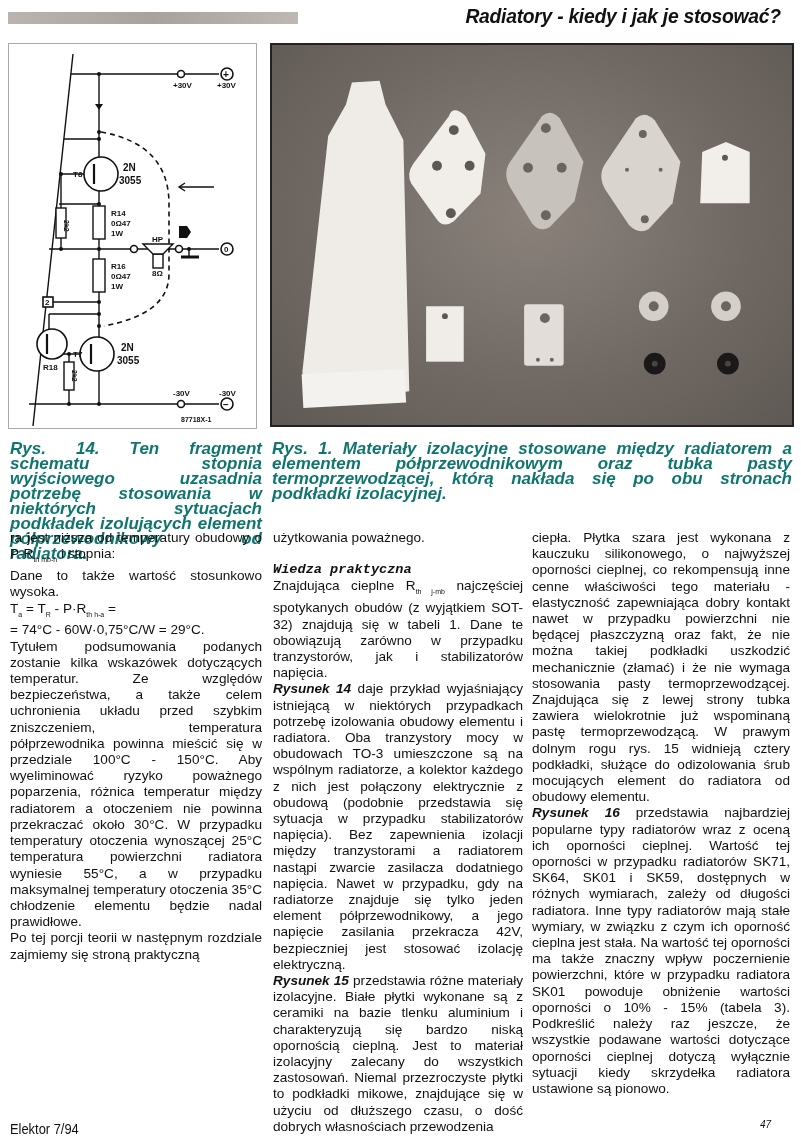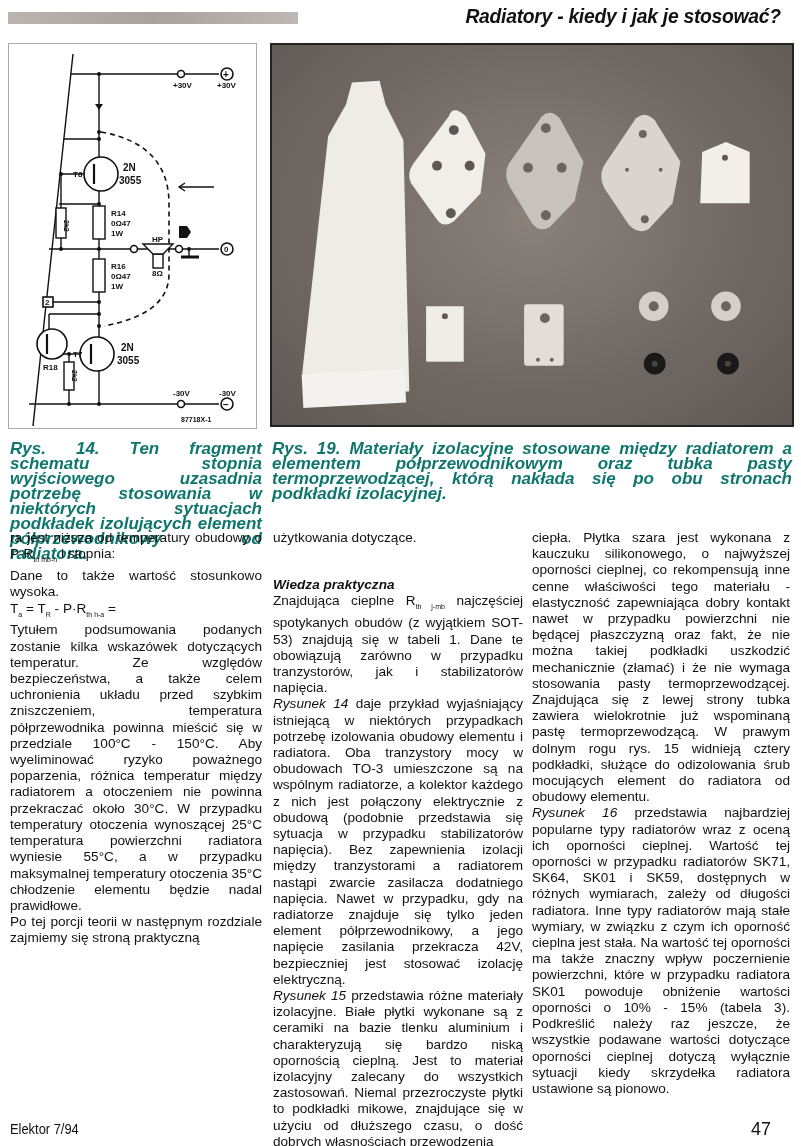--- a/index.html
+++ b/index.html
@@ -36,29 +36,29 @@
   .cap14 { left: 10px; top: 441px; width: 252px; }
   .cap15 { left: 272px; top: 441px; width: 520px; }
   .col {
     position: absolute; top: 530px; font-size: 13.6px; line-height: 16.2px;
     color: #111; text-align: justify;
   }
   .col1 { left: 10px; width: 252px; }
   .col2 { left: 273px; width: 250px; }
   .col3 { left: 532px; width: 258px; }
   .col p { margin: 0; }
-  .col .bold-it { font-weight: normal; font-style: italic; }
-  .col .heading { font-weight: bold; font-style: italic; margin-top: 31px; }
+  .col .bold-it { font-weight: bold; font-style: italic; }
+  .col .heading { font-weight: bold; font-style: italic; margin-top: 16px; font-family: Liberation Mono, monospace; }
   .col sub { font-size: 7px; }
   .footer-left {
     position: absolute; left: 10px; top: 1121px; font-size: 14px; color: #111;
     transform: scaleX(0.92); transform-origin: left;
   }
   .footer-right {
-    position: absolute; right: 30px; top: 1119px; font-size: 18px; color: #111;
+    position: absolute; right: 30px; top: 1119px; font-size: 10px; color: #111; font-style: italic;
   }
 </style>
 </head>
 <body>
 
 <div class="header-bar"></div>
 <div class="header-title">Radiatory - kiedy i jak je stosować?</div>
 
 <div class="schematic-box">
   <svg viewBox="0 0 247 384" xmlns="http://www.w3.org/2000/svg" font-family="Liberation Sans, sans-serif" font-weight="bold">
@@ -230,39 +230,40 @@
         <circle cx="458" cy="264" r="5" fill="#6b655f"></circle>
       <circle cx="386" cy="322" r="11" fill="#1a1818"></circle>
         <circle cx="386" cy="322" r="3" fill="#4a4440"></circle>
       <circle cx="460" cy="322" r="11" fill="#1a1818"></circle>
         <circle cx="460" cy="322" r="3" fill="#4a4440"></circle>
     </g>
   </svg>
 </div>
 
 <div class="caption cap14">Rys. 14. Ten fragment schematu stopnia wyjściowego uzasadnia potrzebę stosowania w niektórych sytuacjach podkładek izolujących element półprzewodnikowy od radiatora.</div>
-<div class="caption cap15">Rys. 19. Materiały izolacyjne stosowane między radiatorem a elementem półprzewodnikowym oraz tubka pasty termoprzewodzącej, którą nakłada się po obu stronach podkładki izolacyjnej.</div>
+<div class="caption cap15">Rys. 1. Materiały izolacyjne stosowane między radiatorem a elementem półprzewodnikowym oraz tubka pasty termoprzewodzącej, którą nakłada się po obu stronach podkładki izolacyjnej.</div>
 
 <div class="col col1">
   <p>
     <span>ra jest niższa od temperatury obudowy o P·R</span><sub>th mb-h</sub><span> i stopnia:</span>
   </p>
   <p>Dane to także wartość stosunkowo wysoka.</p>
   <p>
     <span>T</span><sub>a</sub><span> = T</span><sub>R</sub><span> - P·R</span><sub>th h-a</sub><span> =</span>
   </p>
+  <p>= 74°C - 60W·0,75°C/W = 29°C.</p>
   <p>Tytułem podsumowania podanych zostanie kilka wskazówek dotyczących temperatur. Ze względów bezpieczeństwa, a także celem uchronienia układu przed szybkim zniszczeniem, temperatura półprzewodnika powinna mieścić się w przedziale 100°C - 150°C. Aby wyeliminować ryzyko poważnego poparzenia, różnica temperatur między radiatorem a otoczeniem nie powinna przekraczać około 30°C. W przypadku temperatury otoczenia wynoszącej 25°C temperatura powierzchni radiatora wyniesie 55°C, a w przypadku maksymalnej temperatury otoczenia 35°C chłodzenie elementu będzie nadal prawidłowe.</p>
   <p>Po tej porcji teorii w następnym rozdziale zajmiemy się stroną praktyczną</p>
 </div>
 
 <div class="col col2">
-  <p>użytkowania dotyczące.</p>
+  <p>użytkowania poważnego.</p>
   <p class="heading">Wiedza praktyczna</p>
   <p>
-    <span>Znajdująca cieplne R</span><sub>th j-mb</sub><span> najczęściej spotykanych obudów (z wyjątkiem SOT-53) znajdują się w tabeli 1. Dane te obowiązują zarówno w przypadku tranzystorów, jak i stabilizatorów napięcia.</span>
+    <span>Znajdująca cieplne R</span><sub>th j-mb</sub><span> najczęściej spotykanych obudów (z wyjątkiem SOT-32) znajdują się w tabeli 1. Dane te obowiązują zarówno w przypadku tranzystorów, jak i stabilizatorów napięcia.</span>
   </p>
   <p>
     <span class="bold-it">Rysunek 14</span><span> daje przykład wyjaśniający istniejącą w niektórych przypadkach potrzebę izolowania obudowy elementu i radiatora. Oba tranzystory mocy w obudowach TO-3 umieszczone są na wspólnym radiatorze, a kolektor każdego z nich jest połączony elektrycznie z obudową (podobnie przedstawia się sytuacja w przypadku stabilizatorów napięcia). Bez zapewnienia izolacji między tranzystorami a radiatorem nastąpi zwarcie zasilacza dodatniego napięcia. Nawet w przypadku, gdy na radiatorze znajduje się tylko jeden element półprzewodnikowy, a jego napięcie zasilania przekracza 42V, bezpieczniej jest stosować izolację elektryczną.</span>
   </p>
   <p>
     <span class="bold-it">Rysunek 15</span><span> przedstawia różne materiały izolacyjne. Białe płytki wykonane są z ceramiki na bazie tlenku aluminium i charakteryzują się bardzo niską opornością cieplną. Jest to materiał izolacyjny zalecany do wszystkich zastosowań. Niemal przezroczyste płytki to podkładki mikowe, znajdujące się w użyciu od dłuższego czasu, o dość dobrych własnościach przewodzenia</span>
   </p>
 </div>
 
 <div class="col col3">

